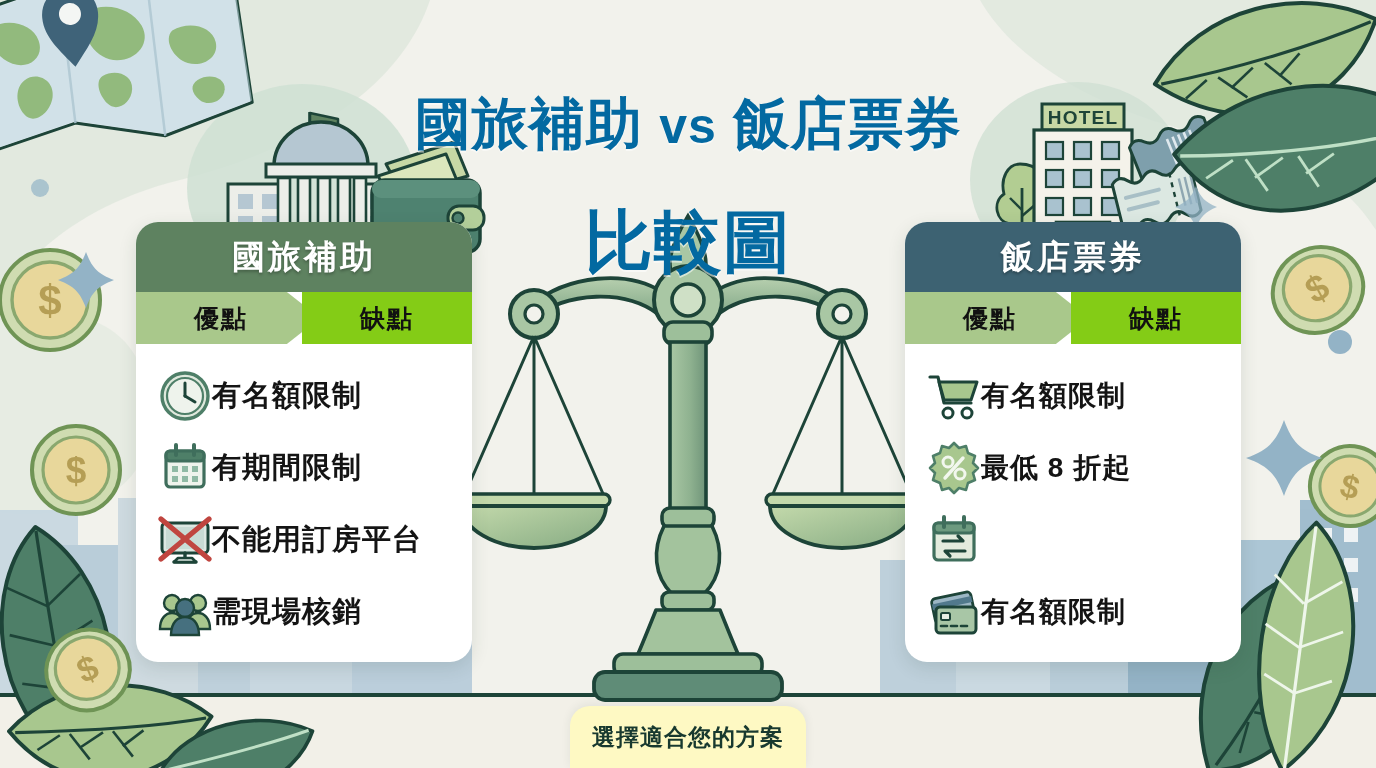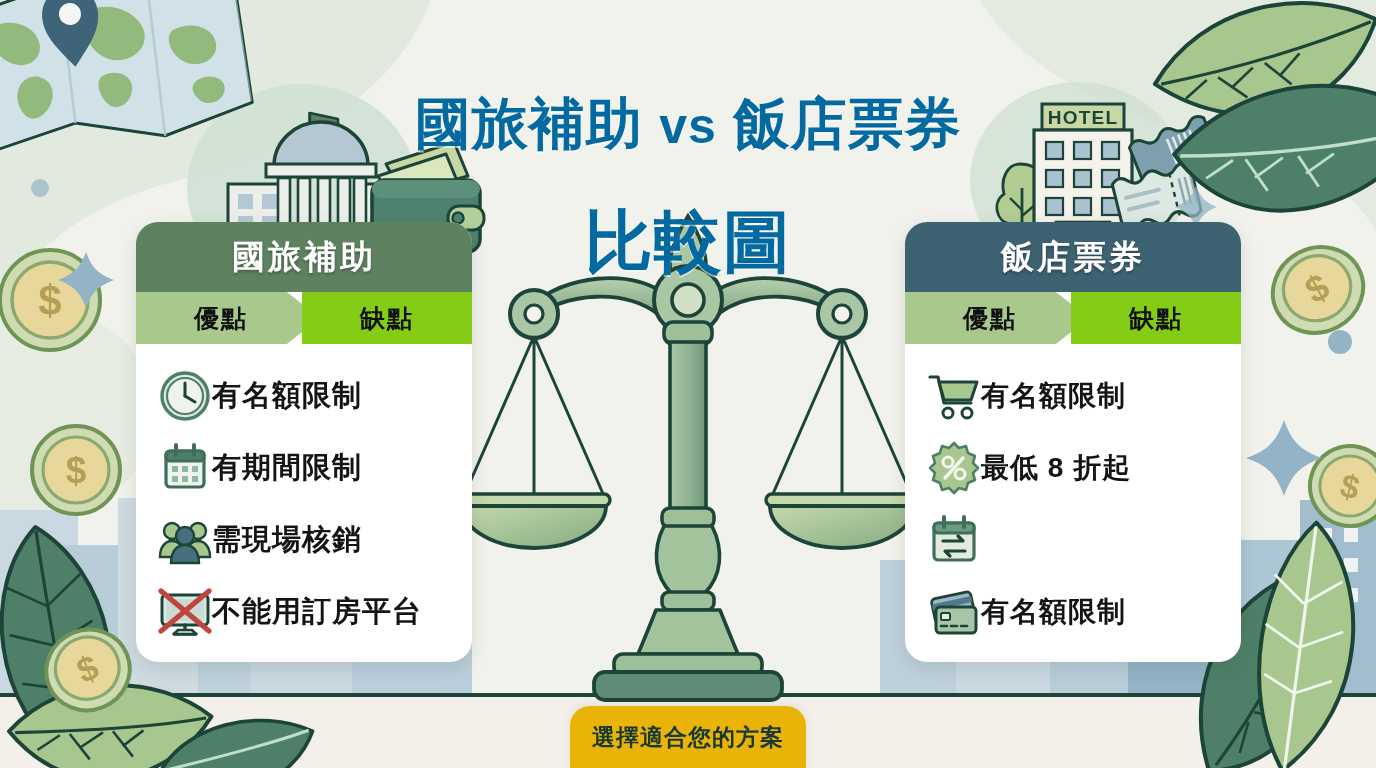--- a/index.html
+++ b/index.html
@@ -72,21 +72,21 @@
   }
   #card-right .row-label{font-size:28px;}
 
   
   #scale{position:absolute;left:458px;top:210px;width:460px;height:500px;z-index:10;}
 
   
   .caption{
     position:absolute;left:50%;transform:translateX(-50%);
     bottom:0;width:236px;height:62px;
-    background:#eab308;border-radius:20px 20px 0 0;
+    background:#fef9c3;border-radius:20px 20px 0 0;
     display:flex;align-items:center;justify-content:center;
     font-size:23px;font-weight:bold;color:#18392f;letter-spacing:1px;
     z-index:16;box-shadow:0 -2px 10px rgba(40,60,50,.08);
   }
 </style>
 </head>
 <body>
 
 <div id="stage">
 
@@ -469,42 +469,42 @@
                 <rect x="34" y="35" width="6" height="6"></rect>
             </g>
           </svg>
         </span>
         <span class="row-label">有期間限制</span>
       </div>
 
       <div class="row">
         <span class="row-ico">
           <svg viewBox="0 0 54 54" width="54" height="54">
+            <rect x="4" y="10" width="46" height="30" rx="4" fill="#dce8e2" stroke="#1d4438" stroke-width="3"></rect>
+            <rect x="8" y="14" width="38" height="22" fill="#c8dbd4"></rect>
+            <path d="M27,40 L27,45 M16,49 L38,49" stroke="#1d4438" stroke-width="3.4" stroke-linecap="round"></path>
+            <path d="M20,45 L34,45 L38,49 L16,49 Z" fill="#dce8e2" stroke="#1d4438" stroke-width="2.6" stroke-linejoin="round"></path>
+            <path d="M3,6 L51,46 M51,6 L3,46" stroke="#c0453f" stroke-width="5.2" stroke-linecap="round"></path>
+          </svg>
+        </span>
+        <span class="row-label">不能用訂房平台</span>
+      </div>
+
+      <div class="row">
+        <span class="row-ico">
+          <svg viewBox="0 0 54 54" width="54" height="54">
             <circle cx="14" cy="18" r="8" fill="#a8c78e" stroke="#1d4438" stroke-width="2.4"></circle>
             <path d="M2,44 C2,33 8,28 14,28 C20,28 26,33 26,44 Z" fill="#a8c78e" stroke="#1d4438" stroke-width="2.4"></path>
             <circle cx="40" cy="18" r="8" fill="#a8c78e" stroke="#1d4438" stroke-width="2.4"></circle>
             <path d="M28,44 C28,33 34,28 40,28 C46,28 52,33 52,44 Z" fill="#a8c78e" stroke="#1d4438" stroke-width="2.4"></path>
             <circle cx="27" cy="23" r="9" fill="#46707f" stroke="#1d4438" stroke-width="2.4"></circle>
             <path d="M13,50 C13,37 20,32 27,32 C34,32 41,37 41,50 Z" fill="#46707f" stroke="#1d4438" stroke-width="2.4"></path>
           </svg>
         </span>
         <span class="row-label">需現場核銷</span>
-      </div>
-
-      <div class="row">
-        <span class="row-ico">
-          <svg viewBox="0 0 54 54" width="54" height="54">
-            <rect x="4" y="10" width="46" height="30" rx="4" fill="#dce8e2" stroke="#1d4438" stroke-width="3"></rect>
-            <rect x="8" y="14" width="38" height="22" fill="#c8dbd4"></rect>
-            <path d="M27,40 L27,45 M16,49 L38,49" stroke="#1d4438" stroke-width="3.4" stroke-linecap="round"></path>
-            <path d="M20,45 L34,45 L38,49 L16,49 Z" fill="#dce8e2" stroke="#1d4438" stroke-width="2.6" stroke-linejoin="round"></path>
-            <path d="M3,6 L51,46 M51,6 L3,46" stroke="#c0453f" stroke-width="5.2" stroke-linecap="round"></path>
-          </svg>
-        </span>
-        <span class="row-label">不能用訂房平台</span>
       </div>
 
     </div>
   </div>
 
   <div class="card" id="card-right">
     <div class="card-header">飯店票券</div>
     <div class="card-tabs">
       <div class="tab tab-pro">優點</div>
       <div class="tab tab-con">缺點</div>

